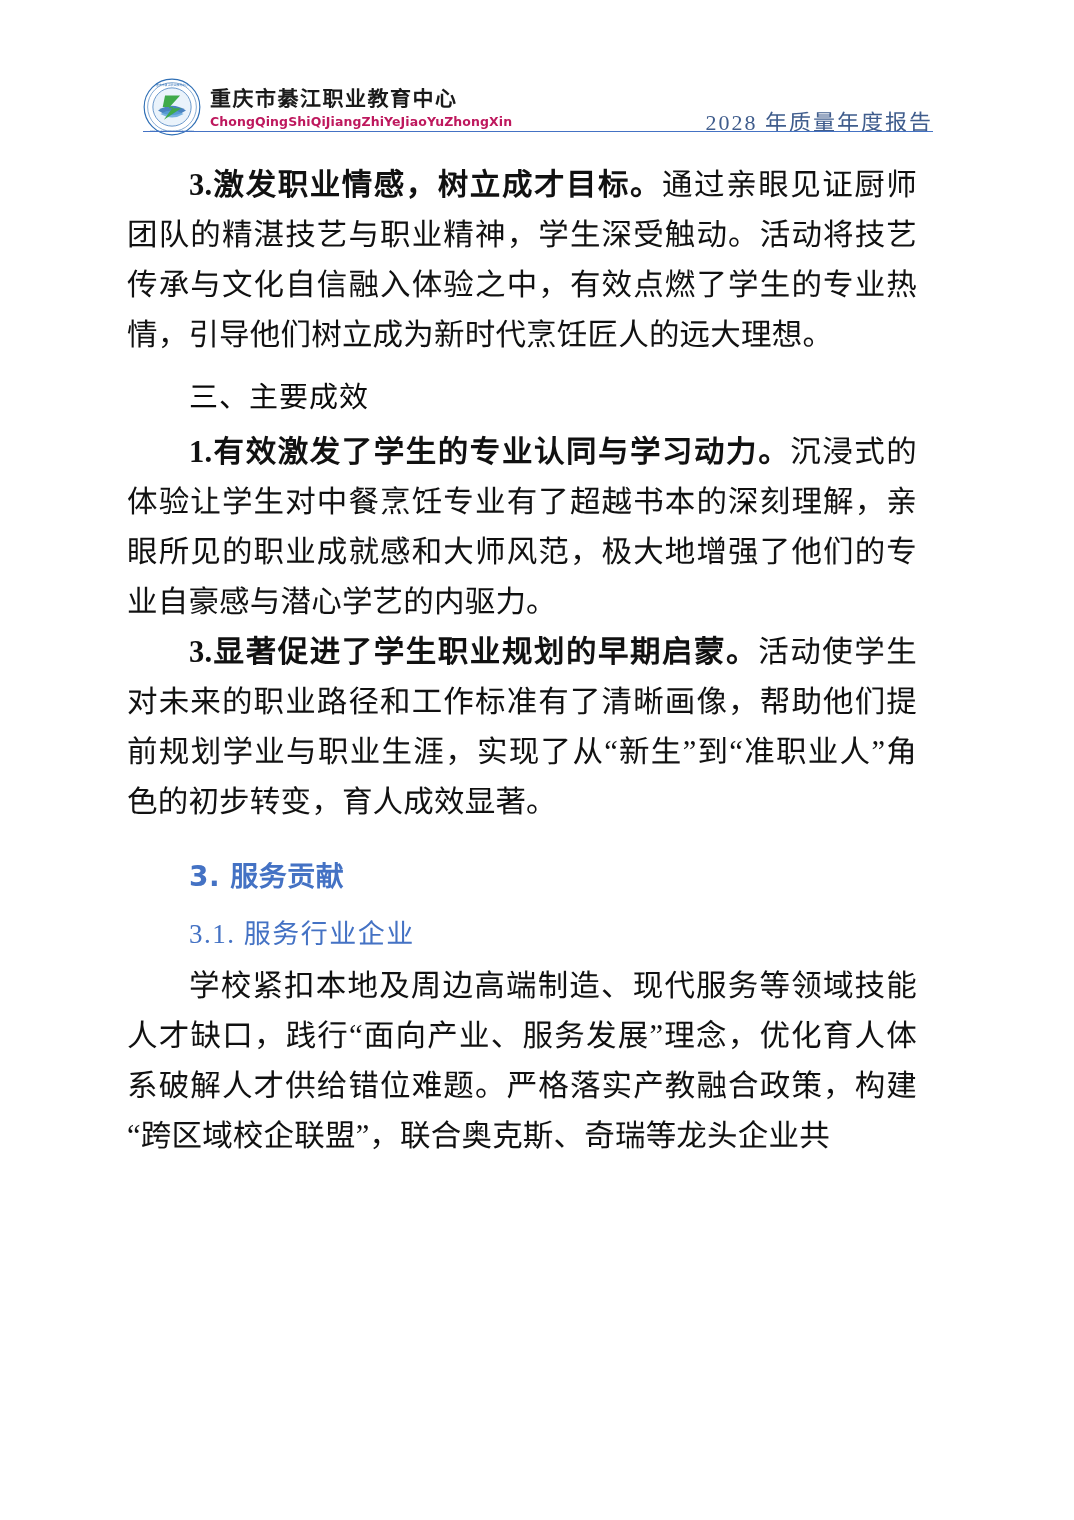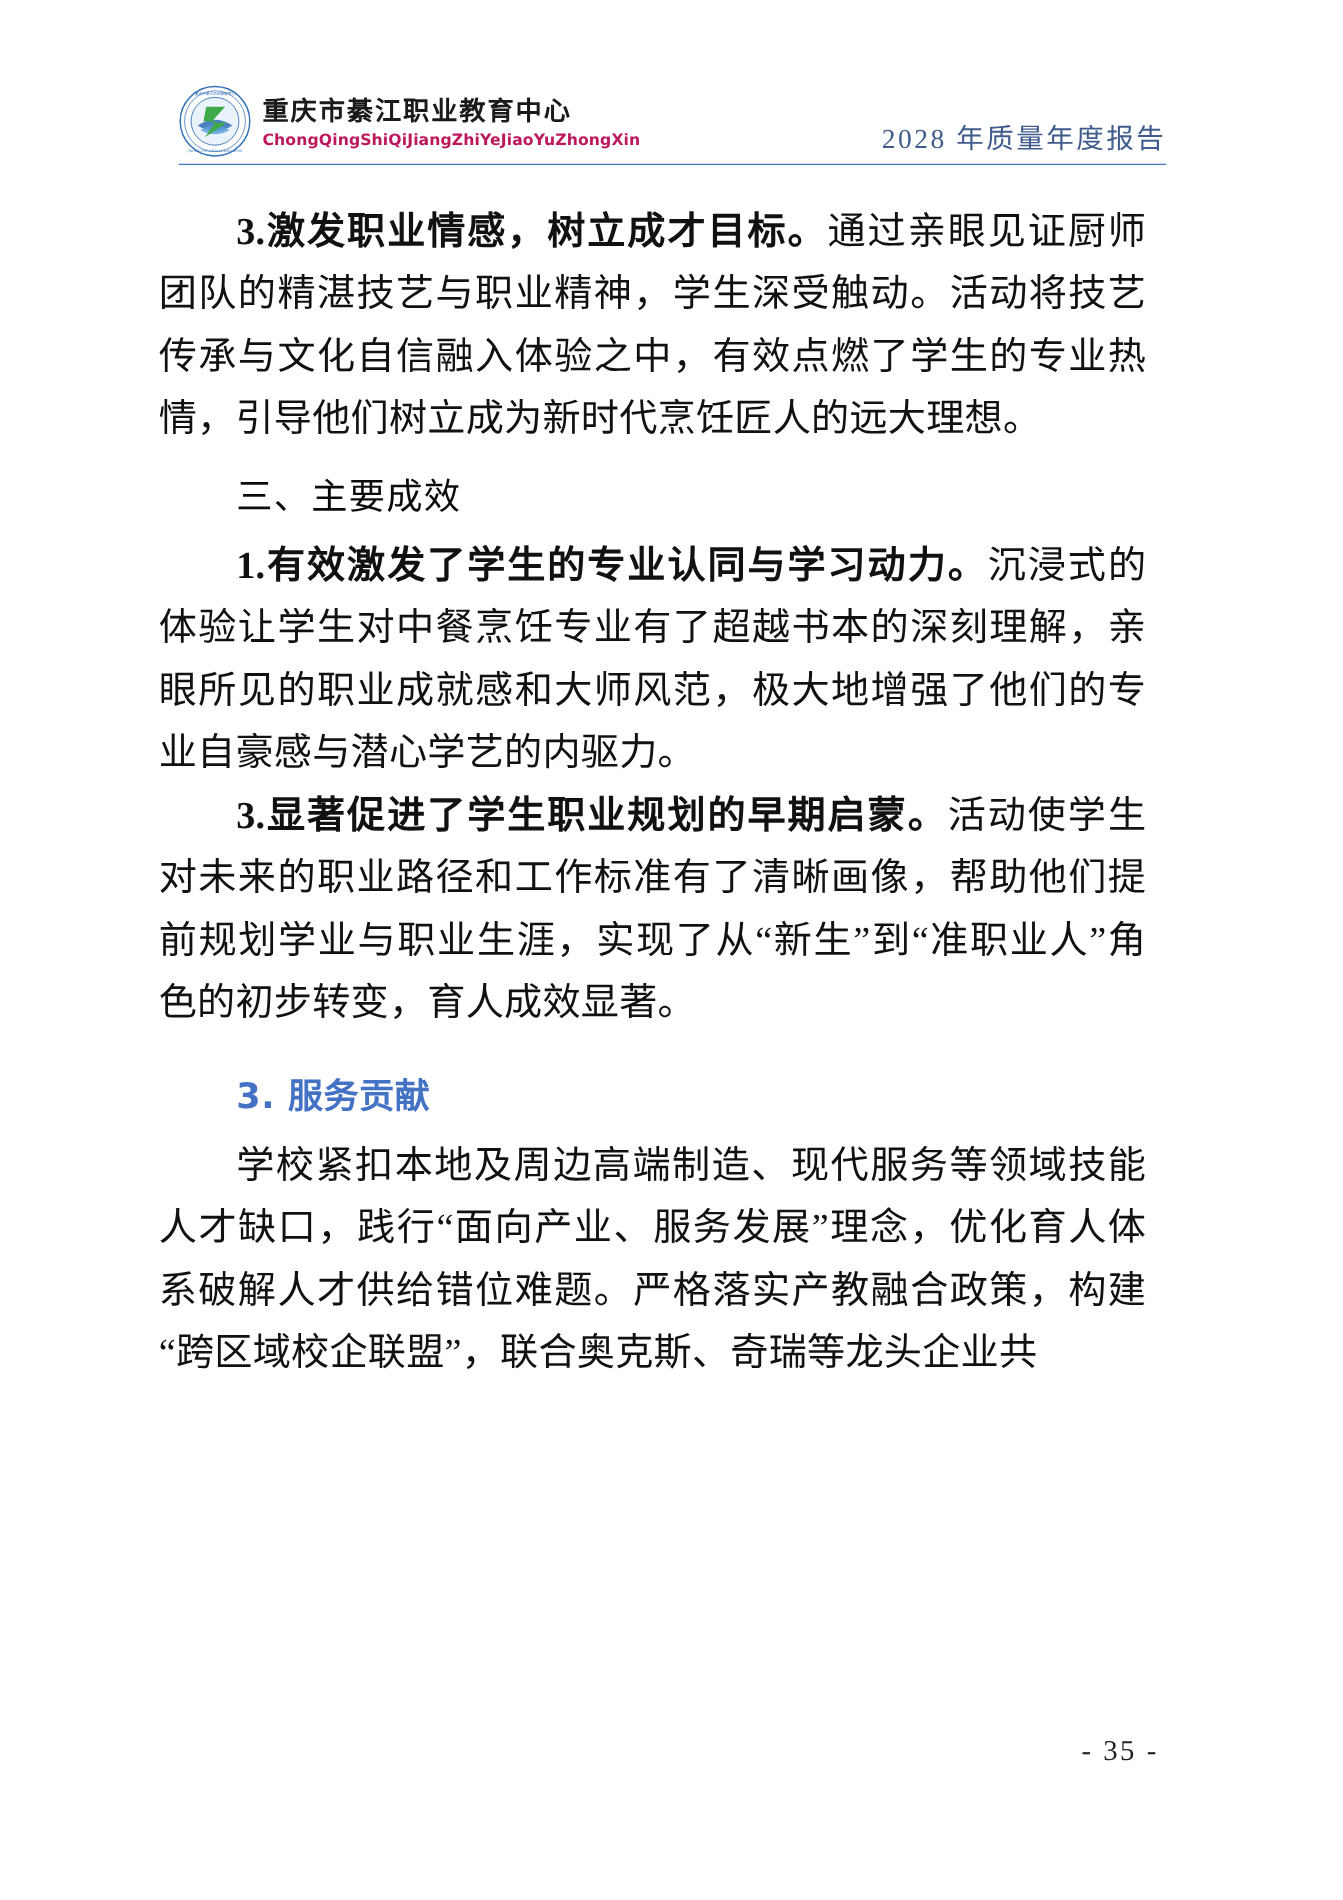--- a/index.html
+++ b/index.html
@@ -22,21 +22,21 @@
   }
 
   
   .page-header {
     position: absolute;
     left: 143px;
     top: 58px;
     width: 790px;
     height: 78px;
     display: flex;
-    align-items: center;
+    align-items: flex-end;
     justify-content: space-between;
   }
   .brand {
     display: flex;
     align-items: center;
     gap: 9px;
   }
   .brand-logo {
     width: 58px;
     height: 58px;
@@ -197,22 +197,20 @@
 
     <h2 class="h-section">三、主要成效</h2>
 
     <p class="body-text"><span class="lead">1.有效激发了学生的专业认同与学习动力。</span><span>沉浸式的体验让学生对中餐烹饪专业有了超越书本的深刻理解，亲眼所见的职业成就感和大师风范，极大地增强了他们的专业自豪感与潜心学艺的内驱力。</span></p>
 
 
     <p class="body-text"><span class="lead">3.显著促进了学生职业规划的早期启蒙。</span><span>活动使学生对未来的职业路径和工作标准有了清晰画像，帮助他们提前规划学业与职业生涯，实现了从“新生”到“准职业人”角色的初步转变，育人成效显著。</span></p>
 
     <h2 class="h-blue-1">3. 服务贡献</h2>
 
+    <h3 class="h-blue-2">3.1. 服务行业企业</h3>
 
     <p class="body-text">学校紧扣本地及周边高端制造、现代服务等领域技能人才缺口，践行“面向产业、服务发展”理念，优化育人体系破解人才供给错位难题。严格落实产教融合政策，构建“跨区域校企联盟”，联合奥克斯、奇瑞等龙头企业共</p>
 
   </div>
 
-  <div class="page-footer">
-    <span class="page-number">- 35 -</span>
-  </div>
 
 </div>
 
 </body></html>

